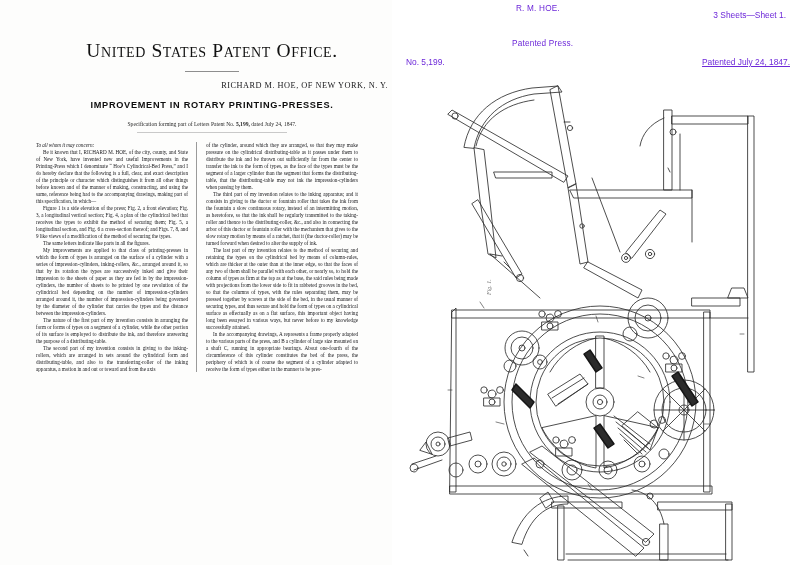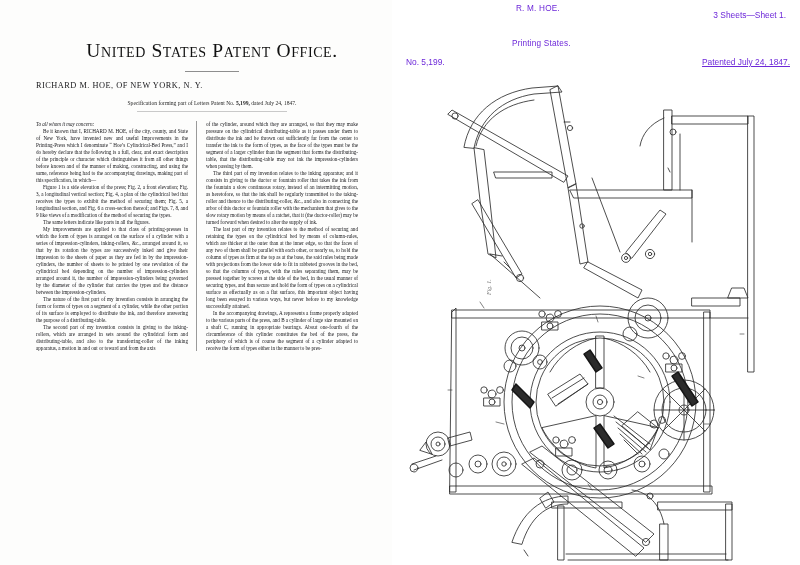--- a/index.html
+++ b/index.html
@@ -28,21 +28,21 @@
     color:#111;
     font-variant:small-caps;
     font-weight:400;
     white-space:nowrap;
   }
   .rule-orn{
     width:54px;height:1px;background:#8e8e8e;
     margin:9px auto 9px auto;
   }
   .inventor-line{
-    text-align:left;font-size:8.3px;letter-spacing:.5px;
+    text-align:right;font-size:8.3px;letter-spacing:.5px;
     color:#17171a;margin:2px 0 10px 0;white-space:nowrap;
   }
   .improve-line{
     text-align:center;
     font-family:"Liberation Sans", sans-serif;
     font-size:9.2px;font-weight:bold;letter-spacing:.7px;
     color:#0e0e0e;margin:4px 0 11px 0;white-space:nowrap;
   }
   .spec-line{
     text-align:center;font-size:5.6px;color:#2a2a2a;
@@ -118,20 +118,21 @@
 
   <div class="spec">
     <div class="spec-inner">
 
       <div class="office-title">United States Patent Office.</div>
 
       <div class="rule-orn"></div>
 
       <div class="inventor-line">RICHARD M. HOE, OF NEW YORK, N. Y.</div>
 
+      <div class="improve-line">IMPROVEMENT IN ROTARY PRINTING-PRESSES.</div>
 
       <div class="spec-line">
         <span>Specification forming part of Letters Patent No. </span><b>5,199,</b><span> dated July 24, 1847.</span>
       </div>
 
       <div class="hair"></div>
 
       <div class="cols">
 
         <div class="col left">
@@ -153,21 +154,21 @@
 
       </div>
     </div>
   </div>
 
   <div class="sheet">
 
     <div class="sheet-hdr">
       <div class="h-sheets">3 Sheets—Sheet 1.</div>
       <div class="h-name">R. M. HOE.</div>
-      <div class="h-press">Printing States.</div>
+      <div class="h-press">Patented Press.</div>
       <div class="h-no">No. 5,199.</div>
       <div class="h-dated">Patented July 24, 1847.</div>
     </div>
 
     <div class="figlabel">Fig. 1.</div>
 
     <div class="drawing">
       <svg viewBox="0 0 408 490" xmlns="http://www.w3.org/2000/svg" fill="none" stroke="#2e2e2e" stroke-width="0.85" stroke-linecap="round" stroke-linejoin="round">
 
         <g>

